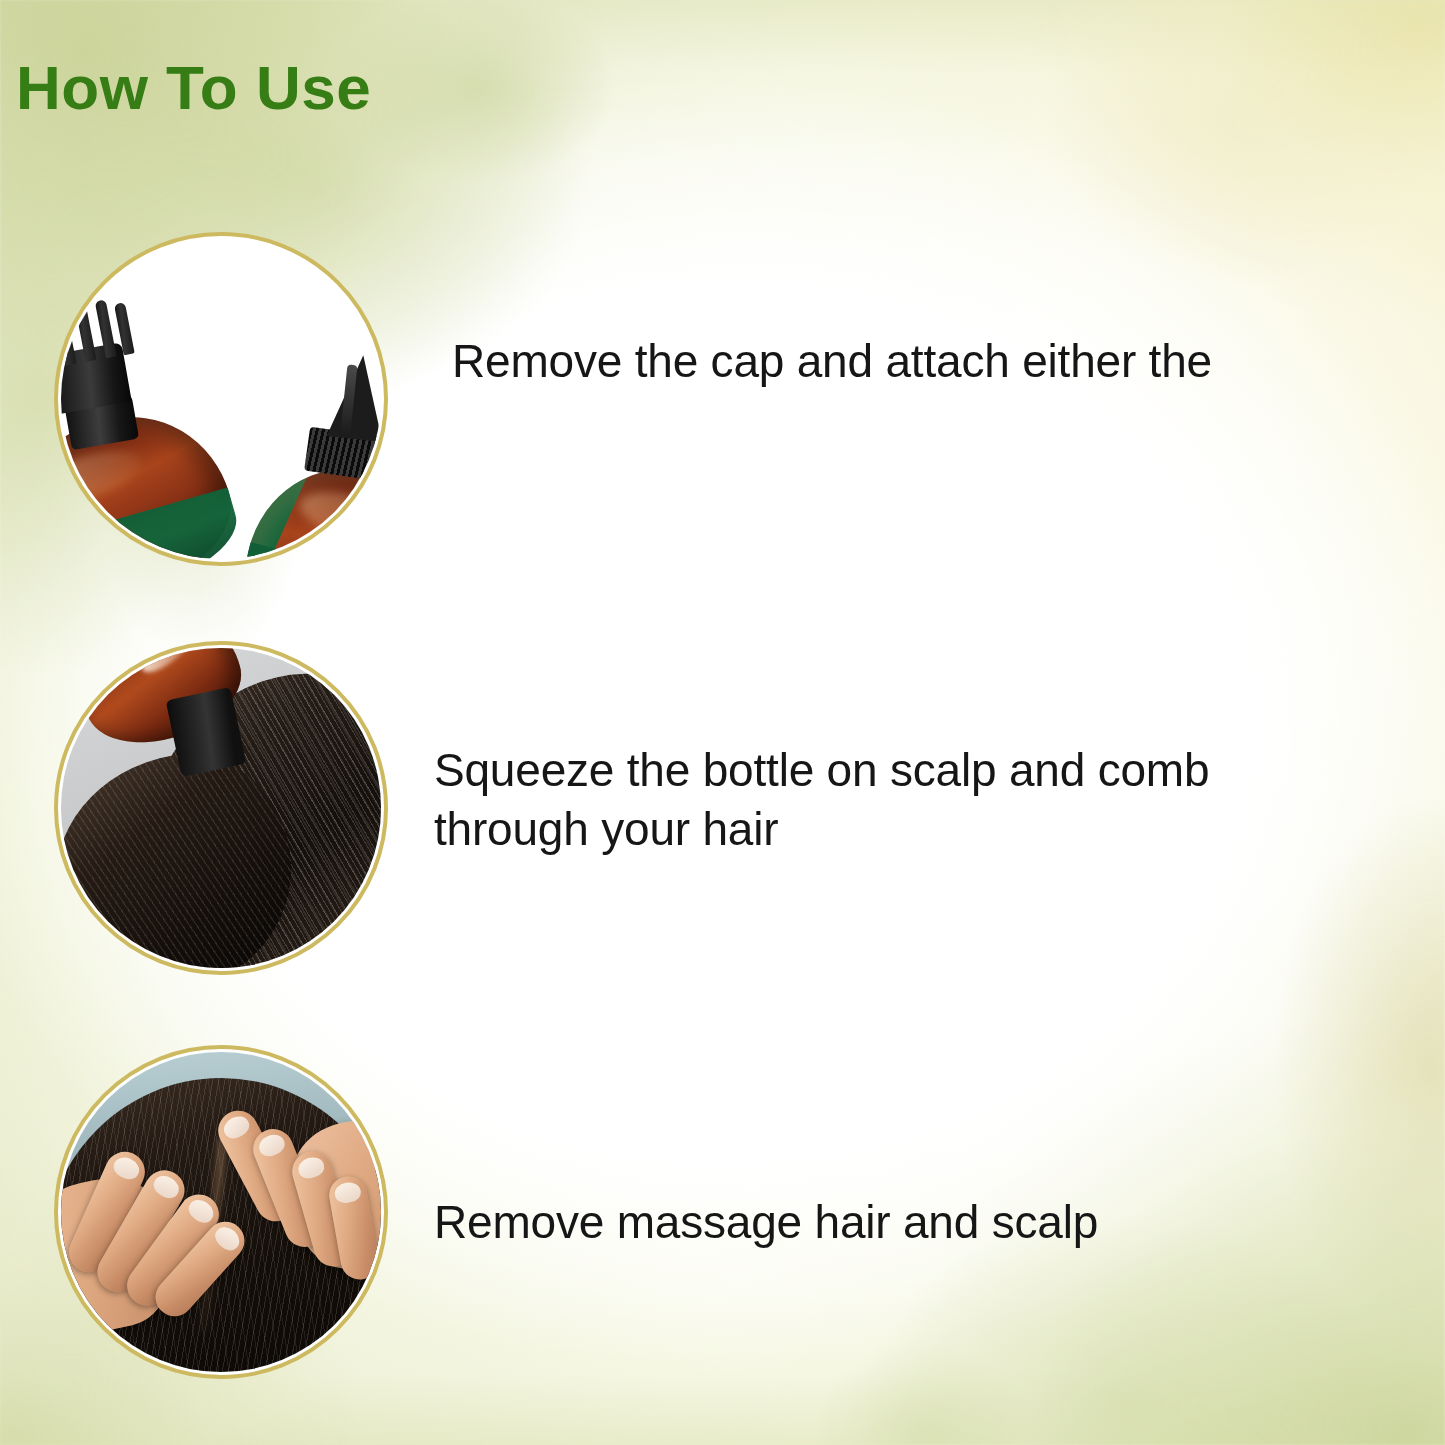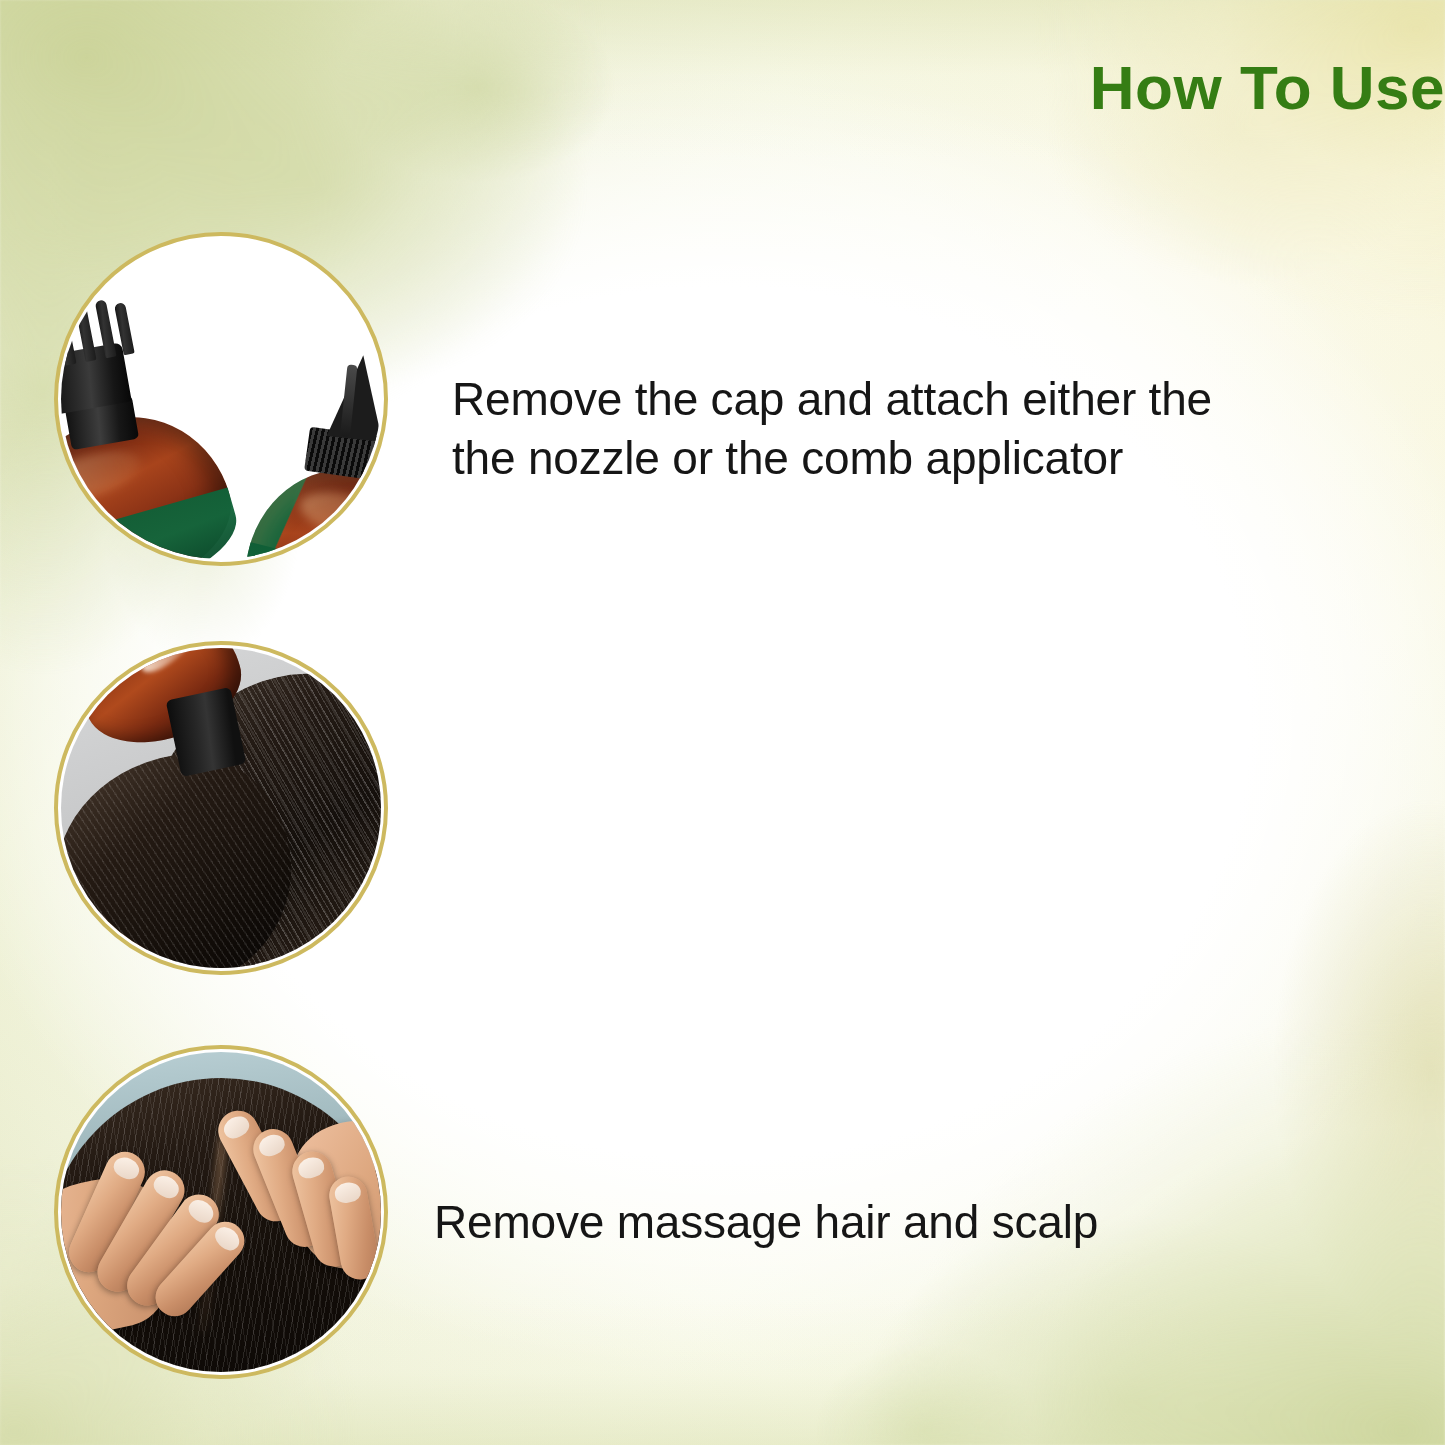--- a/index.html
+++ b/index.html
@@ -73,26 +73,27 @@
     height: 200px;
     bottom: 0; left: 0; right: 0; top: auto;
   }
 
   
   .title {
     position: absolute;
     top: 52px;
     left: 0;
     right: 0;
-    text-align: right;
+    text-align: left;
     font-size: 62px;
     font-weight: bold;
     color: #357d14;
     letter-spacing: 0.5px;
     font-family: "Liberation Sans", sans-serif;
+    padding-left: 16px;
   }
 
   
   .step {
     position: absolute;
     left: 0;
     width: 1445px;
     height: 340px;
   }
   .step-1 { top: 232px; }
@@ -122,21 +123,21 @@
     position: absolute;
     left: 440px;
     width: 880px;
     color: #161616;
     font-size: 46px;
     line-height: 1.28;
     font-weight: 400;
     letter-spacing: -0.2px;
     font-family: "Liberation Sans", sans-serif;
   }
-  .step-1 .step-text { top: 100px; left: 452px; margin-top: 38px; }
+  .step-1 .step-text { top: 100px; left: 452px; }
   .step-2 .step-text { top: 100px; left: 434px; }
   .step-3 .step-text { top: 148px; left: 434px; }
   .step-text .line { display: block; white-space: nowrap; }
 
   
   .scene1 { position:absolute; inset:0; background:#ffffff; }
   .bottle {
     position: absolute;
   }
   .bottle-body {
@@ -354,40 +355,43 @@
             <div style="position:absolute; left:56px; top:-62px; width:10px; height:72px;
                         background:linear-gradient(180deg,#4a4a4a,#1a1a1a); transform:rotate(-8deg); border-radius:4px;"></div>
           </div>
 
         </div>
       </div>
     </div>
 
     <div class="step-text">
       <span class="line">Remove the cap and attach either the</span>
-      <span class="line">the nozzle or the comb applicator</span>
     </div>
   </div>
 
   <div class="step step-2">
 
     <div class="photo-ring">
       <div class="photo-inner">
         <div class="scene2">
           <div class="s2-scalp"></div>
           <div class="s2-hair"></div>
           <div class="s2-hair2"></div>
           <div class="s2-bottle">
             <div class="s2-bottle-gloss"></div>
           </div>
           <div class="s2-collar"></div>
         </div>
       </div>
     </div>
 
+    <div class="step-text">
+      <span class="line">Squeeze the bottle on scalp and comb</span>
+      <span class="line">through your hair</span>
+    </div>
   </div>
 
   <div class="step step-3">
 
     <div class="photo-ring">
       <div class="photo-inner">
         <div class="scene3">
           <div class="s3-head"></div>
           <div class="s3-part"></div>
 

